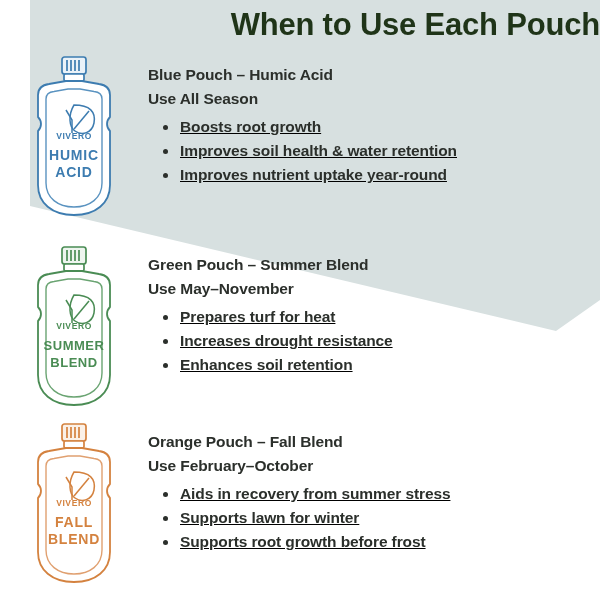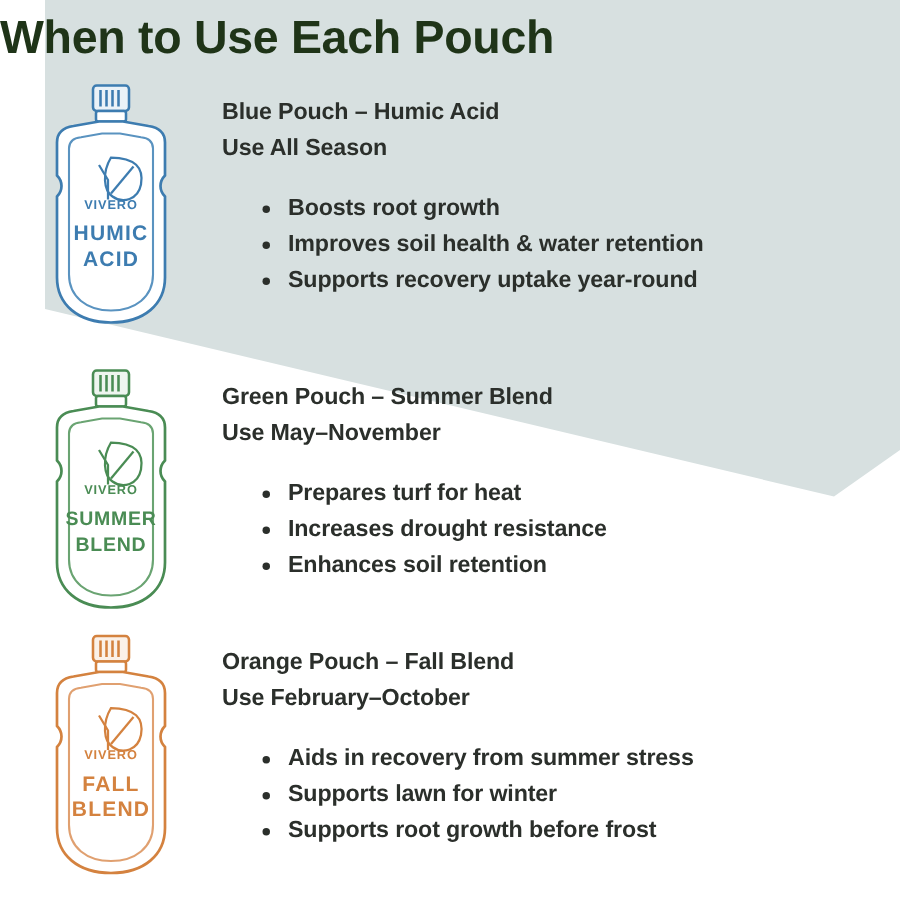--- a/index.html
+++ b/index.html
@@ -18,21 +18,21 @@
   
   #bg-shape{
     position:absolute;
     left:0;top:0;width:600px;height:600px;
     pointer-events:none;
   }
   
   #title{
     position:absolute;
     left:0;top:6px;width:600px;
-    text-align:left;
+    text-align:right;
     font-size:31px;
     font-weight:bold;
     letter-spacing:-0.2px;
     color:#1f3418;
     line-height:38px;
     white-space:nowrap;
   }
   
   .section{
     position:absolute;
@@ -58,23 +58,24 @@
   }
   .head-line{
     font-size:15.5px;
     font-weight:bold;
     color:#2b2f2b;
     line-height:24px;
     letter-spacing:-0.1px;
     white-space:nowrap;
   }
   .bullets{
-    margin:16px;
+    margin:4px;
     padding:0;
     list-style:none;
+    text-decoration:underline;
   }
   .bullets li{
     position:relative;
     font-size:15.5px;
     font-weight:bold;
     color:#2b2f2b;
     line-height:24px;
     letter-spacing:-0.1px;
     padding-left:28px;
     white-space:nowrap;
@@ -130,21 +131,21 @@
         <text x="52" y="105" text-anchor="middle" font-family="Liberation Sans, sans-serif" font-size="14" font-weight="bold" letter-spacing="0.8" fill="#3d7cb0">HUMIC</text>
         <text x="52" y="122" text-anchor="middle" font-family="Liberation Sans, sans-serif" font-size="14" font-weight="bold" letter-spacing="0.8" fill="#3d7cb0">ACID</text>
       </svg>
     </div>
     <div class="txt-wrap">
       <div class="head-line">Blue Pouch – Humic Acid</div>
       <div class="head-line">Use All Season</div>
       <ul class="bullets">
         <li><span class="dot"></span><span>Boosts root growth</span></li>
         <li><span class="dot"></span><span>Improves soil health &amp; water retention</span></li>
-        <li><span class="dot"></span><span>Supports recovery uptake year-round</span></li>
+        <li><span class="dot"></span><span>Improves nutrient uptake year-round</span></li>
       </ul>
     </div>
   </div>
 
   <div class="section" id="section-1">
     <div class="pouch-wrap">
       <svg class="pouch-svg" width="104" height="168" viewBox="0 0 104 168" aria-hidden="true">
         <g fill="none" stroke="#4a8c54" stroke-width="1.7">
           <rect x="40" y="2" width="24" height="17" rx="2.5" fill="#eef5ef"></rect>
           <line x1="45" y1="5" x2="45" y2="16"></line>

